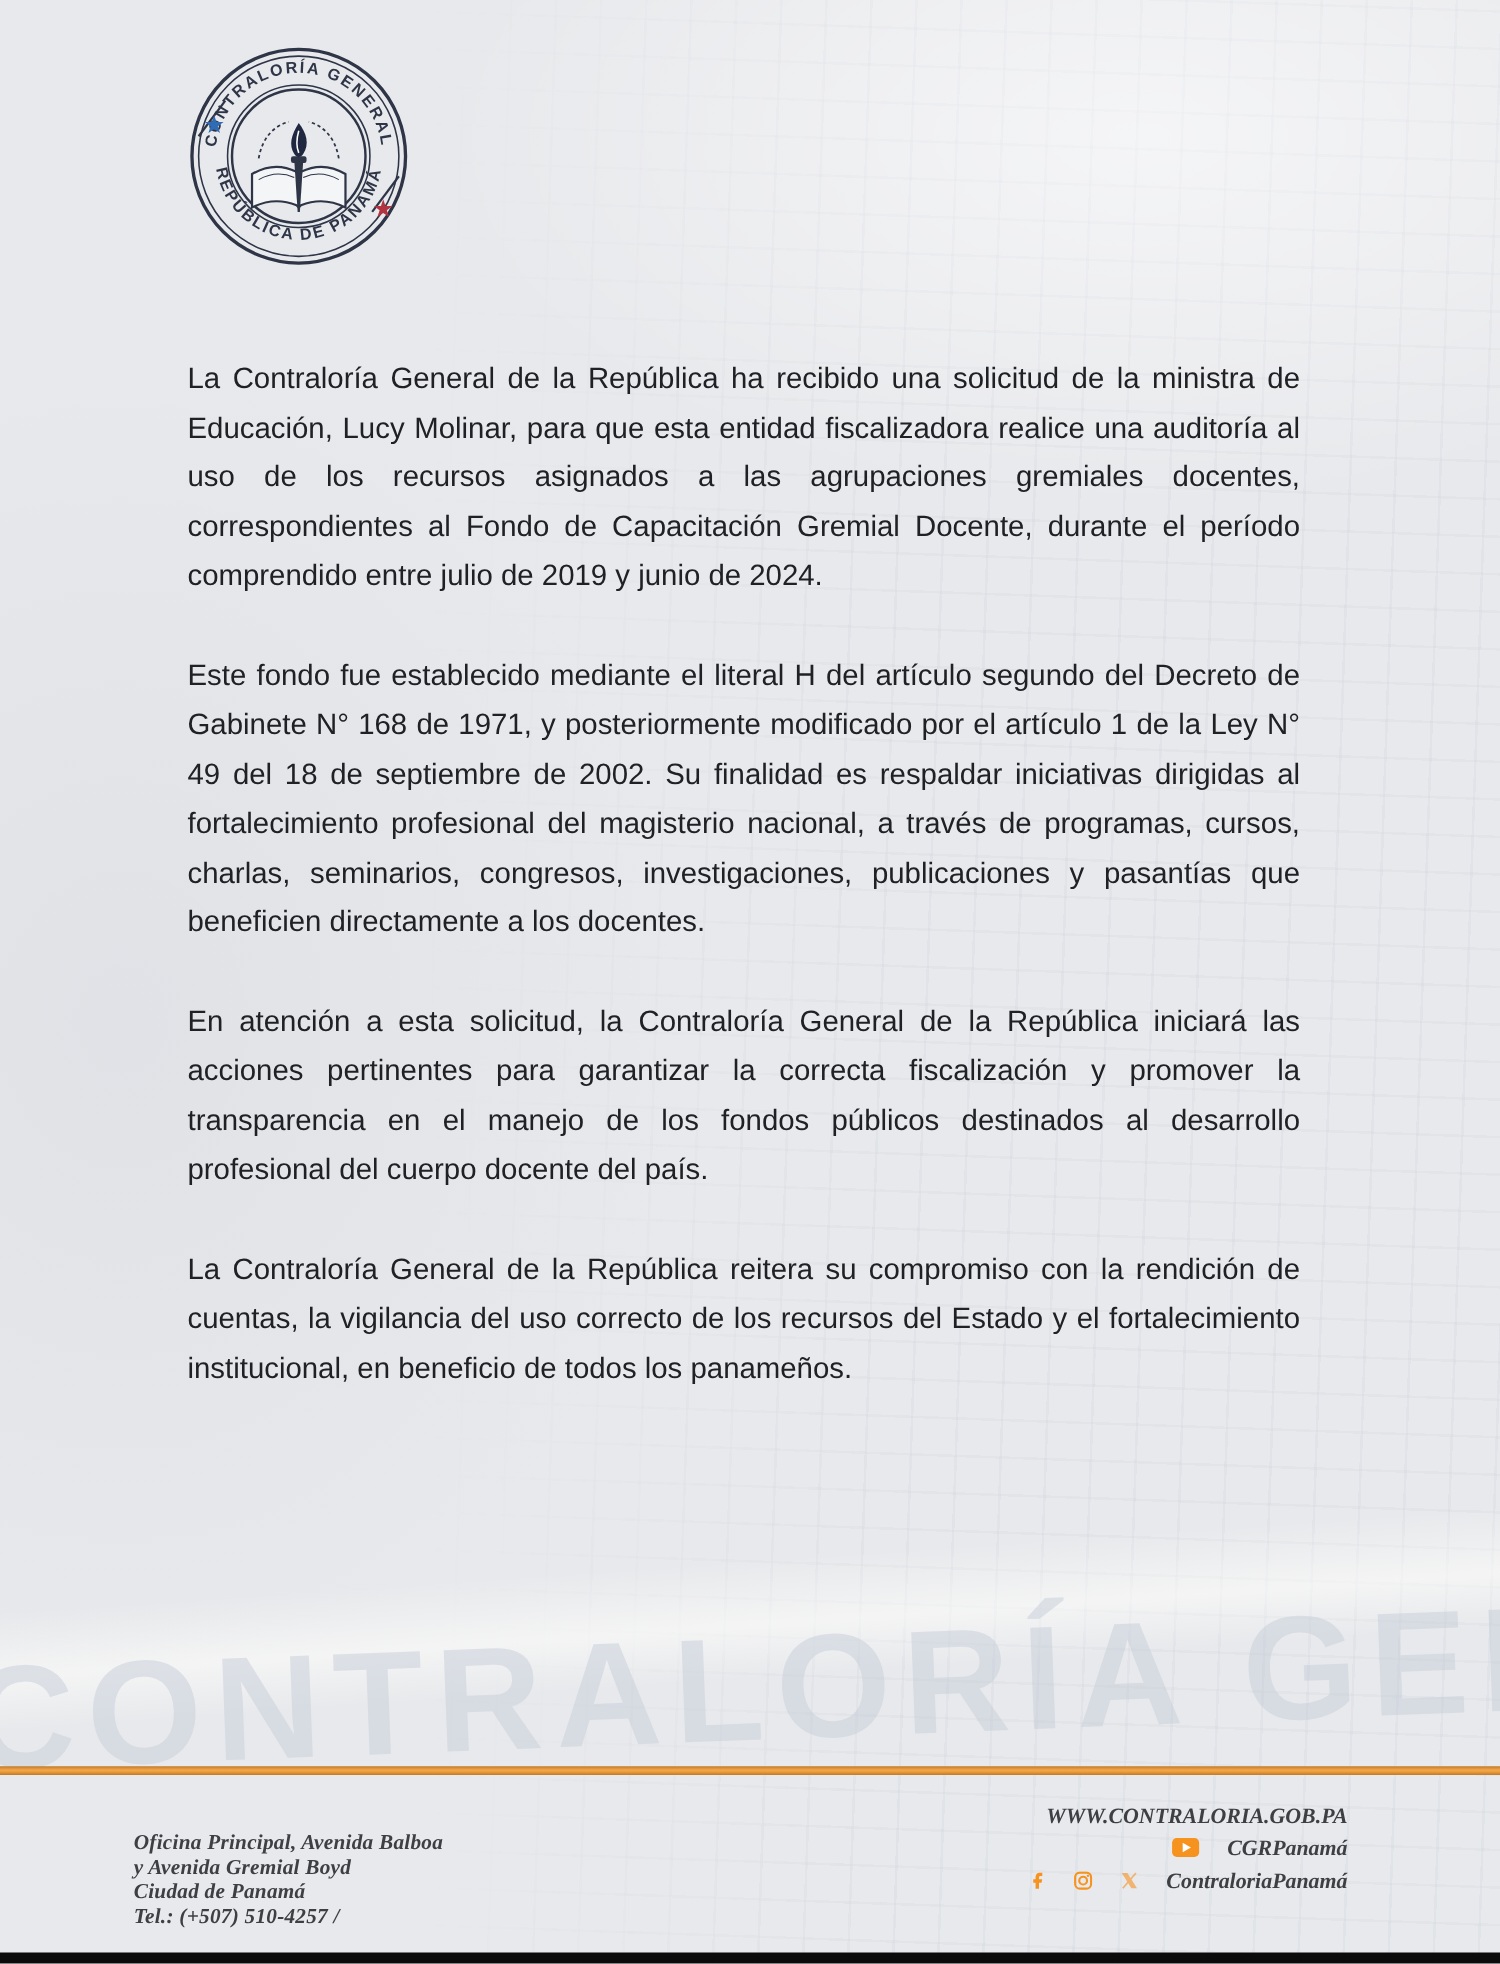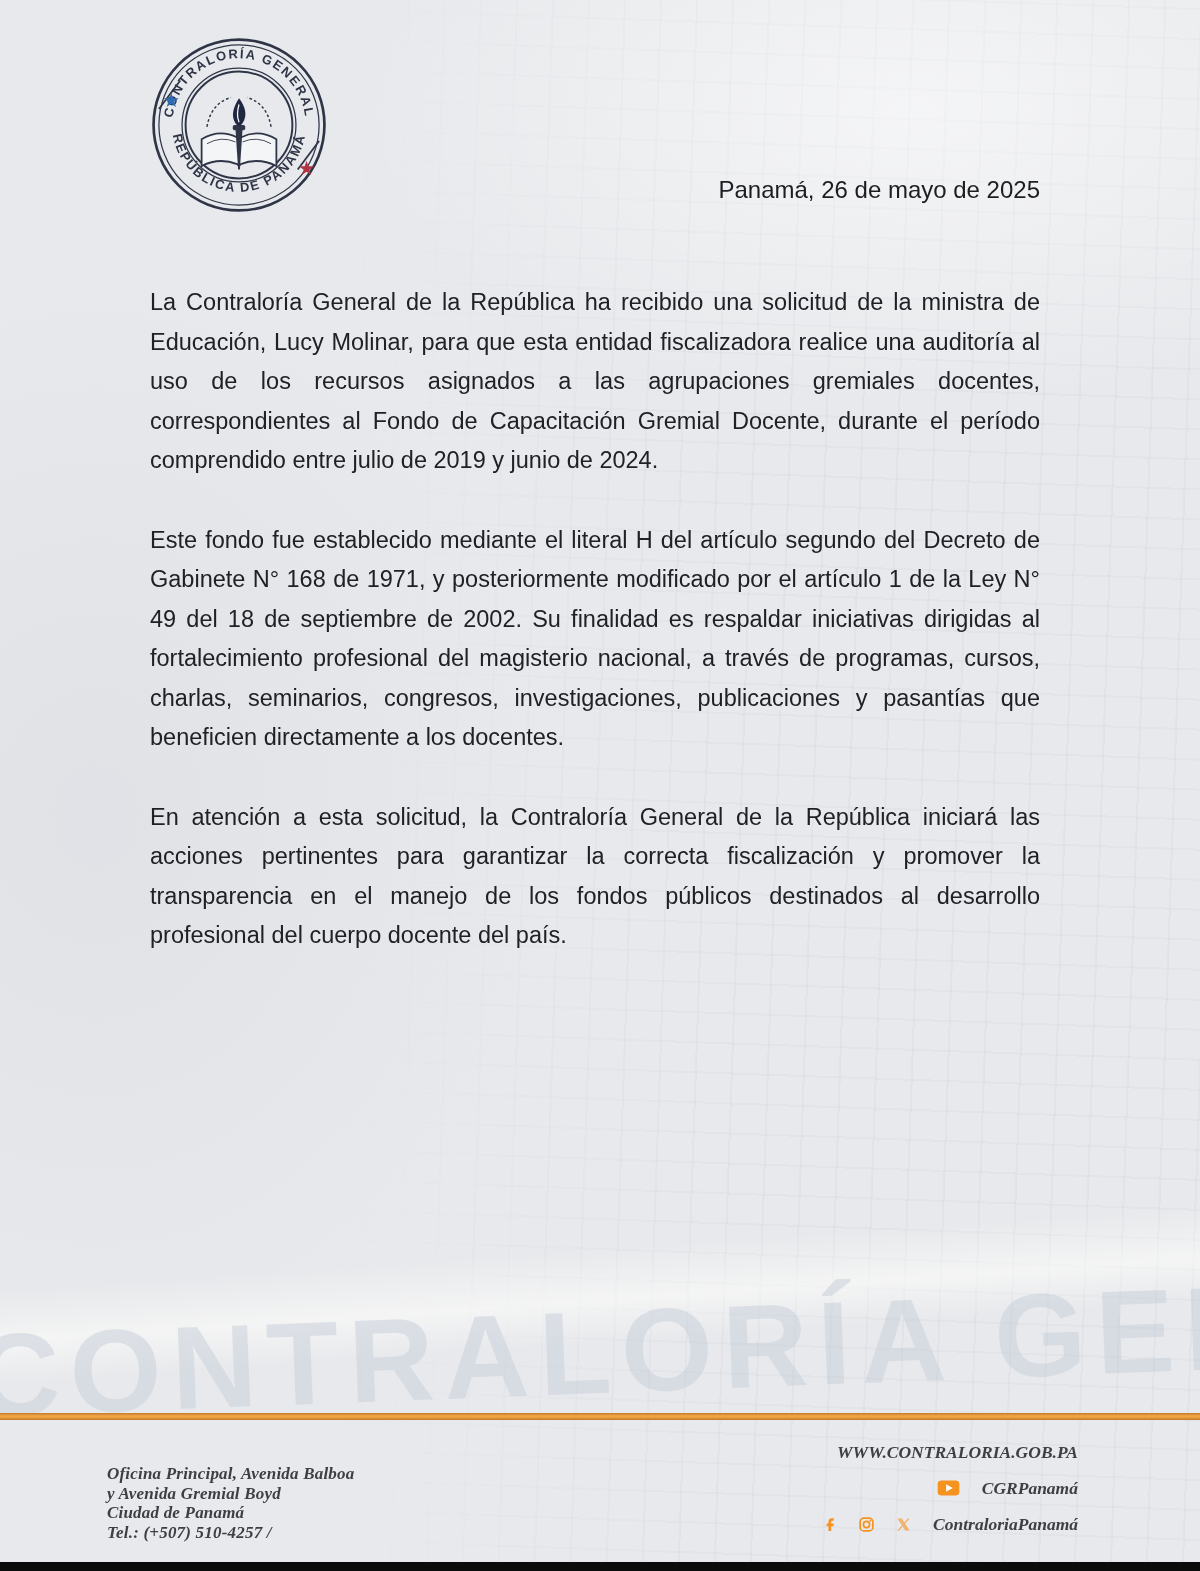--- a/index.html
+++ b/index.html
@@ -50,21 +50,21 @@
   .headline{font-size:24.5px;line-height:35px;font-weight:bold;color:#141519;margin:0 0 27px 0;}
   .article p{font-size:23.5px;line-height:39.5px;text-align:justify;margin:0 0 40px 0;color:#202125;}
   
   .divider{position:absolute;left:0;top:1413px;width:100%;height:7px;z-index:3;
     background:linear-gradient(180deg,#c17a27 0%,#f3a64a 42%,#f0a242 58%,#c17a27 100%);}
   .bottom-bar{position:absolute;left:0;bottom:0;width:100%;height:9px;background:#0b0b0c;z-index:4;}
   .footer{position:absolute;left:0;top:1440px;width:100%;z-index:3;
     font-family:"Liberation Serif",serif;font-style:italic;font-weight:bold;color:#3e3f42;}
   .footer-left{position:absolute;left:107px;top:8px;font-size:17px;line-height:19.5px;letter-spacing:.2px;margin-top:16px;}
   .footer-right{position:absolute;right:122px;top:2px;font-size:17.5px;line-height:20px;text-align:right;}
-  .f-row{display:flex;justify-content:flex-end;align-items:center;gap:22px;margin-top:16px;}
+  .f-row{display:flex;justify-content:flex-end;align-items:center;gap:22px;margin-top:6px;}
   .icon{display:inline-block;line-height:0;}
 </style>
 </head>
 <body>
 
 <div class="page">
 
   <div class="tex-grid"></div>
   <div class="tex-sheen"></div>
   <div class="tex-band"></div>
@@ -99,26 +99,26 @@
 
       <path d="M 58,116 Q 78,104 98,114 L 100,116 L 102,114 Q 122,104 142,116 L 142,146 Q 122,136 102,144 L 100,146 L 98,144 Q 78,136 58,146 Z" fill="#f4f5f7" stroke="#2e3547" stroke-width="2"></path>
       <path d="M 64,121 Q 80,112 96,119 M 136,121 Q 120,112 104,119" stroke="#2e3547" stroke-width="1" fill="none"></path>
 
       <path d="M 96,104 L 104,104 L 101,150 L 99,150 Z" fill="#2e3547"></path>
       <rect x="93" y="100" width="14" height="6" rx="2" fill="#2e3547"></rect>
       <path d="M 100,70 C 93,81 91,90 96,98 C 98,101.5 102,101.5 104,98 C 110,89 107,79 100,70 Z" fill="#1f2840"></path>
       <path d="M 100,77 C 98,84 98,92 100,97" stroke="#ffffff" stroke-width="1.4" fill="none"></path>
     </svg>
   </div>
-  <div class="dateline">Panamá, 26 de mayo de 2025</div>
 
   <div class="article">
     <p>La Contraloría General de la República ha recibido una solicitud de la ministra de Educación, Lucy Molinar, para que esta entidad fiscalizadora realice una auditoría al uso de los recursos asignados a las agrupaciones gremiales docentes, correspondientes al Fondo de Capacitación Gremial Docente, durante el período comprendido entre julio de 2019 y junio de 2024.</p>
     <p>Este fondo fue establecido mediante el literal H del artículo segundo del Decreto de Gabinete N° 168 de 1971, y posteriormente modificado por el artículo 1 de la Ley N° 49 del 18 de septiembre de 2002. Su finalidad es respaldar iniciativas dirigidas al fortalecimiento profesional del magisterio nacional, a través de programas, cursos, charlas, seminarios, congresos, investigaciones, publicaciones y pasantías que beneficien directamente a los docentes.</p>
     <p>En atención a esta solicitud, la Contraloría General de la República iniciará las acciones pertinentes para garantizar la correcta fiscalización y promover la transparencia en el manejo de los fondos públicos destinados al desarrollo profesional del cuerpo docente del país.</p>
+    <p>La Contraloría General de la República reitera su compromiso con la rendición de cuentas, la vigilancia del uso correcto de los recursos del Estado y el fortalecimiento institucional, en beneficio de todos los panameños.</p>
   </div>
 
   <div class="divider"></div>
 
   <div class="footer">
     <div class="footer-left">
       <div>Oficina Principal, Avenida Balboa</div>
       <div>y Avenida Gremial Boyd</div>
       <div>Ciudad de Panamá</div>
       <div>Tel.: (+507) 510-4257 /</div>

